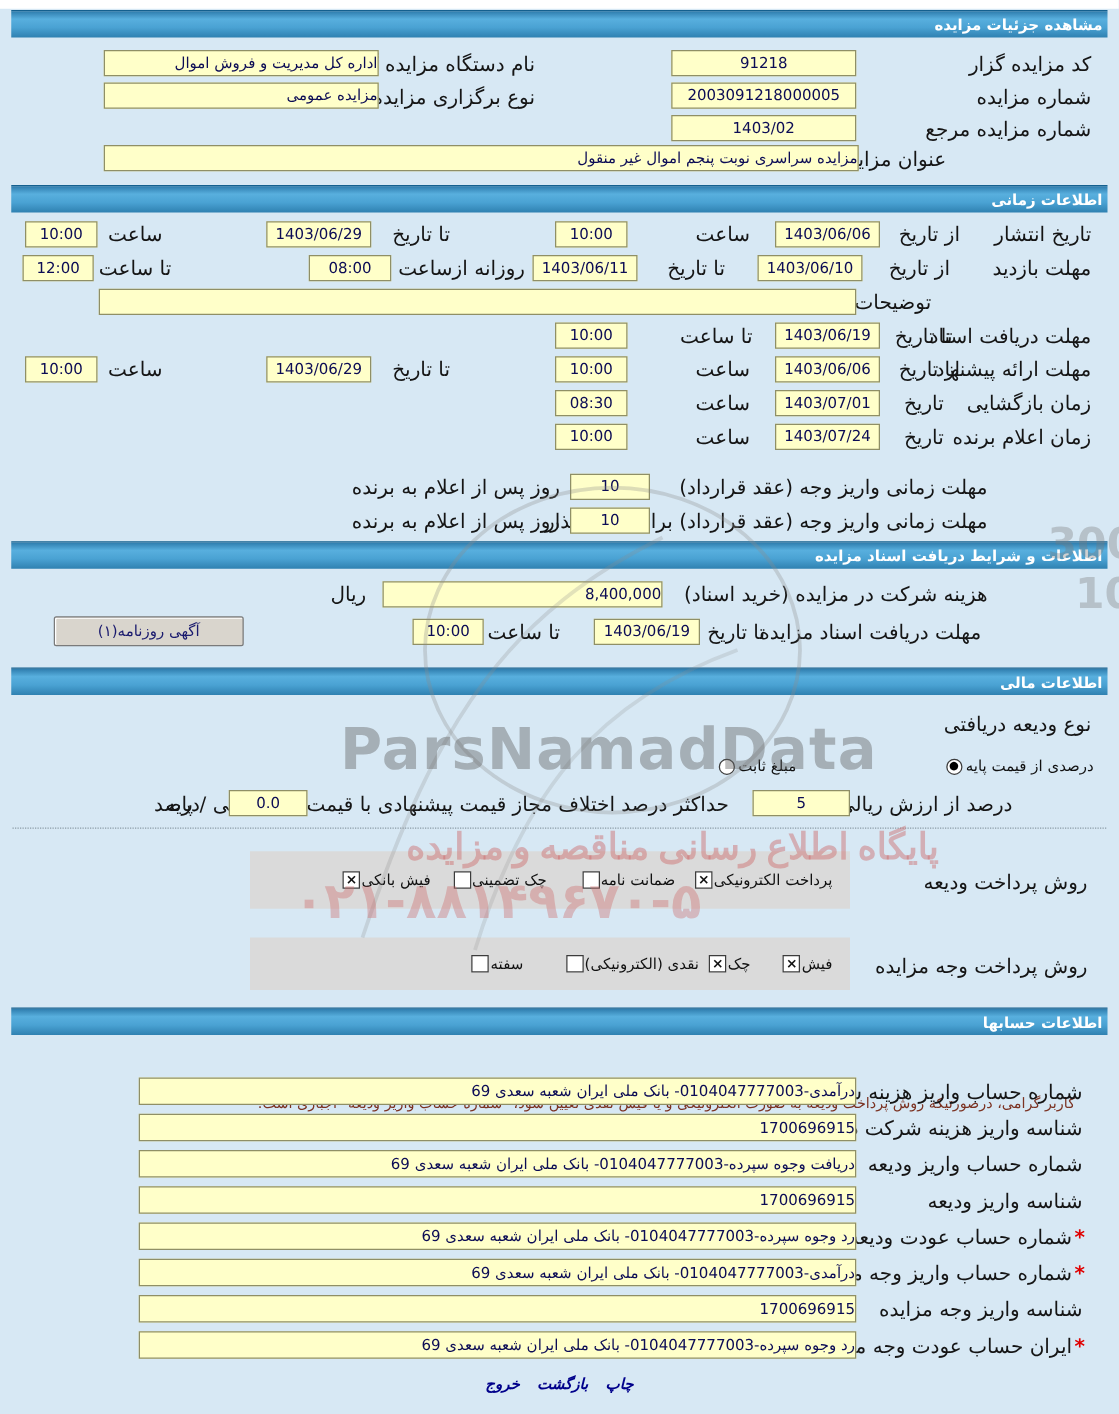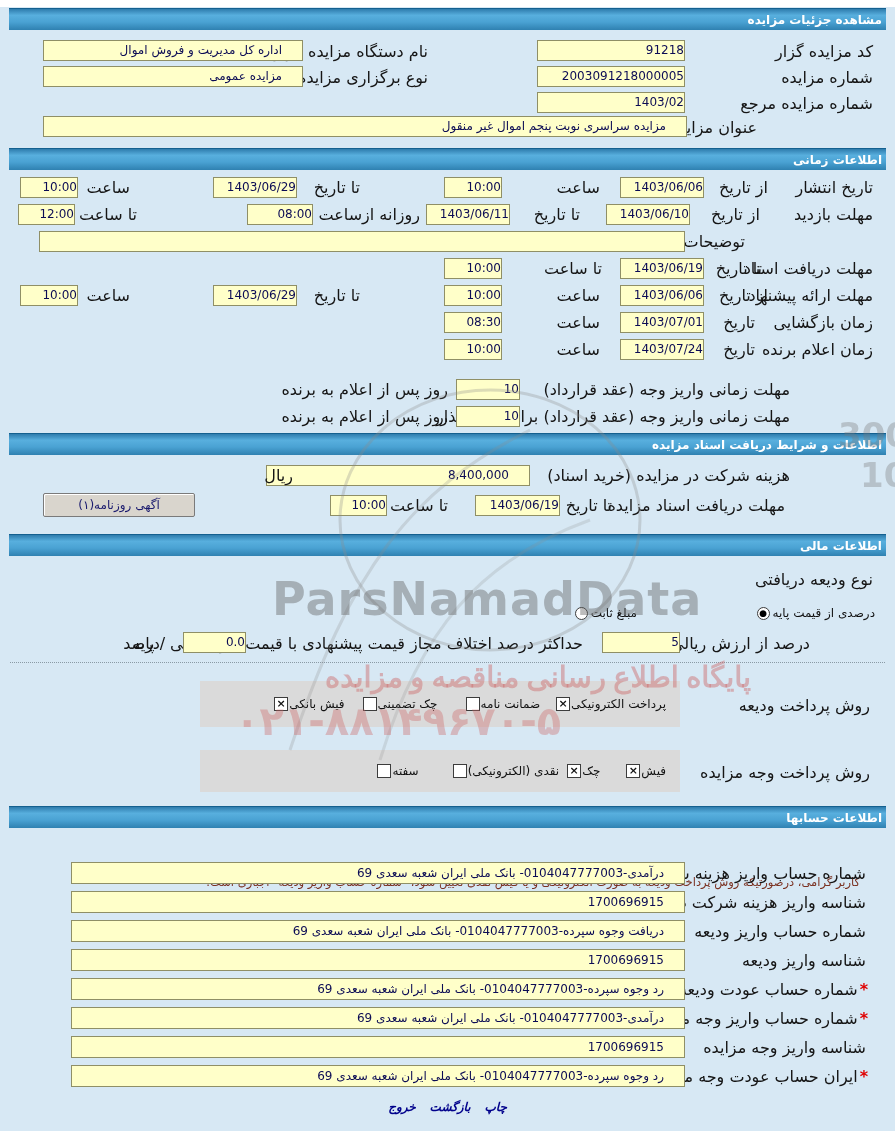--- a/index.html
+++ b/index.html
@@ -15,23 +15,23 @@
     position:absolute;left:9px;right:9px;height:22px;
     background:linear-gradient(180deg,#2e7cad 0%,#58afde 30%,#4aa2d3 62%,#2f81b1 100%);
     border-top:1px solid #14608f;
     color:#ffffff;font-weight:bold;font-size:12px;
     line-height:22px;text-align:right;padding-right:4px;box-sizing:border-box;
   }
   .lbl{position:absolute;direction:rtl;white-space:nowrap;font-size:16px;color:#151515;line-height:16px;}
   .yb{
     position:absolute;background:#ffffc9;border:1px solid #8f8f66;
     height:19px;line-height:19px;font-size:12px;color:#0c0c55;
-    white-space:nowrap;overflow:hidden;box-sizing:content-box;
-  }
-  .yb.right{text-align:right;padding:0 20px;}
+    text-align:center;white-space:nowrap;overflow:hidden;box-sizing:content-box;
+  }
+  .yb.right{text-align:right;padding:0 0;}
   .req{color:#e00000;font-weight:bold;margin-left:2px;}
   .gpanel{position:absolute;background:#dadada;}
   .cbrow{display:flex;direction:rtl;align-items:center;height:100%;padding-right:14px;box-sizing:border-box;}
   .cbgroup{display:inline-flex;direction:rtl;align-items:center;font-size:12px;color:#111;}
   .cbox{
     width:12px;height:12px;border:1px solid #3c3c3c;background:#ffffff;
     display:inline-flex;align-items:center;justify-content:center;
     font-size:11px;font-weight:bold;color:#111;line-height:12px;margin-right:1px;
   }
   .radiogroup{position:absolute;display:inline-flex;direction:rtl;align-items:center;font-size:12px;color:#111;}

